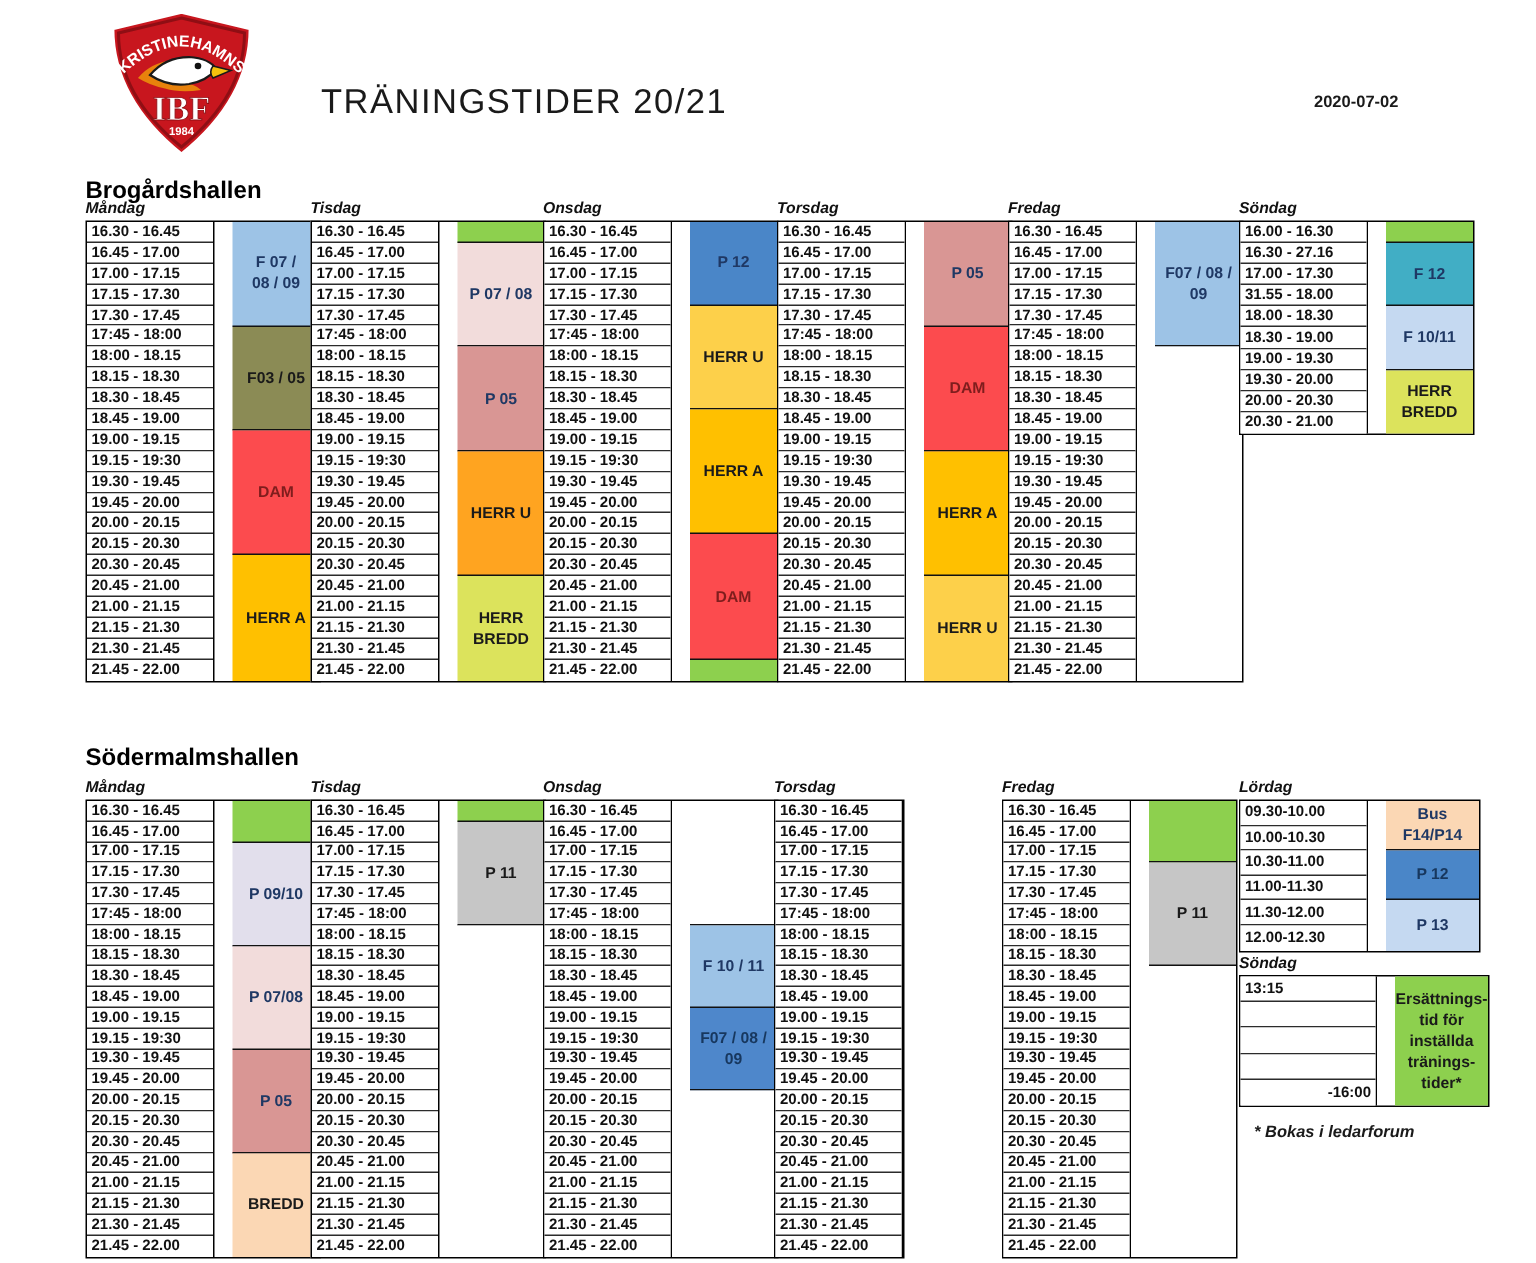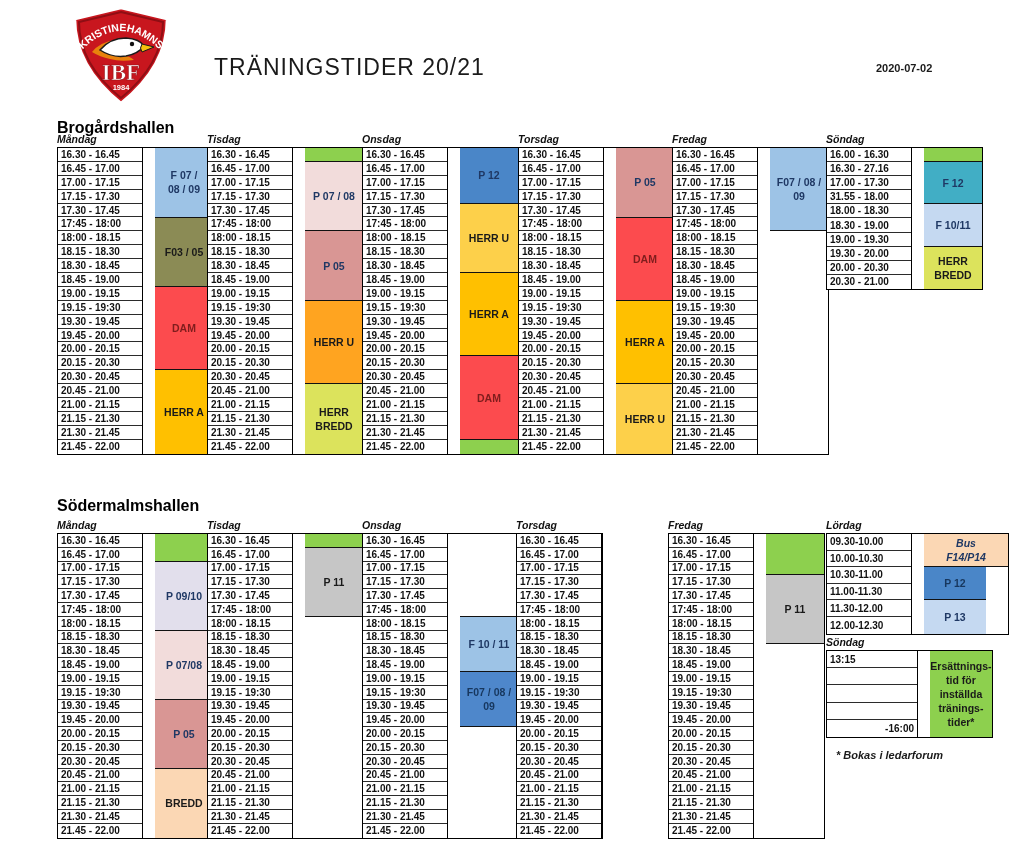--- a/index.html
+++ b/index.html
@@ -438,21 +438,21 @@
         <div class="sched-table">
           <div class="time-col">
             <div class="time-cell" style="height: 16.6px; width: 84px;">09.30-10.00</div>
             <div class="time-cell" style="height: 16.6px; width: 84px;">10.00-10.30</div>
             <div class="time-cell" style="height: 16.6px; width: 84px;">10.30-11.00</div>
             <div class="time-cell" style="height: 16.6px; width: 84px;">11.00-11.30</div>
             <div class="time-cell" style="height: 16.6px; width: 84px;">11.30-12.00</div>
             <div class="time-cell last" style="height: 16.6px; width: 84px;">12.00-12.30</div>
           </div>
           <div class="block-col">
-            <div class="blockseg" style="height: 33.2px; width: 84px; background: rgb(251, 215, 180); color: rgb(31, 56, 100); font-style: italic;">Bus
+            <div class="blockseg" style="height: 33.2px; width: 62px; background: rgb(251, 215, 180); color: rgb(31, 56, 100);">Bus
 F14/P14</div>
             <div class="blockseg" style="height: 33.2px; width: 62px; background: rgb(74, 134, 200); color: rgb(23, 55, 94);">P 12</div>
             <div class="blockseg last" style="height: 33.2px; width: 62px; background: rgb(197, 217, 241); color: rgb(31, 56, 100);">P 13</div>
           </div>
         </div>
       </div>
       <div class="day-group" style="left: 826px; top: 117px;">
         <div class="day-label">Söndag</div>
         <div class="sched-table">
           <div class="time-col">

